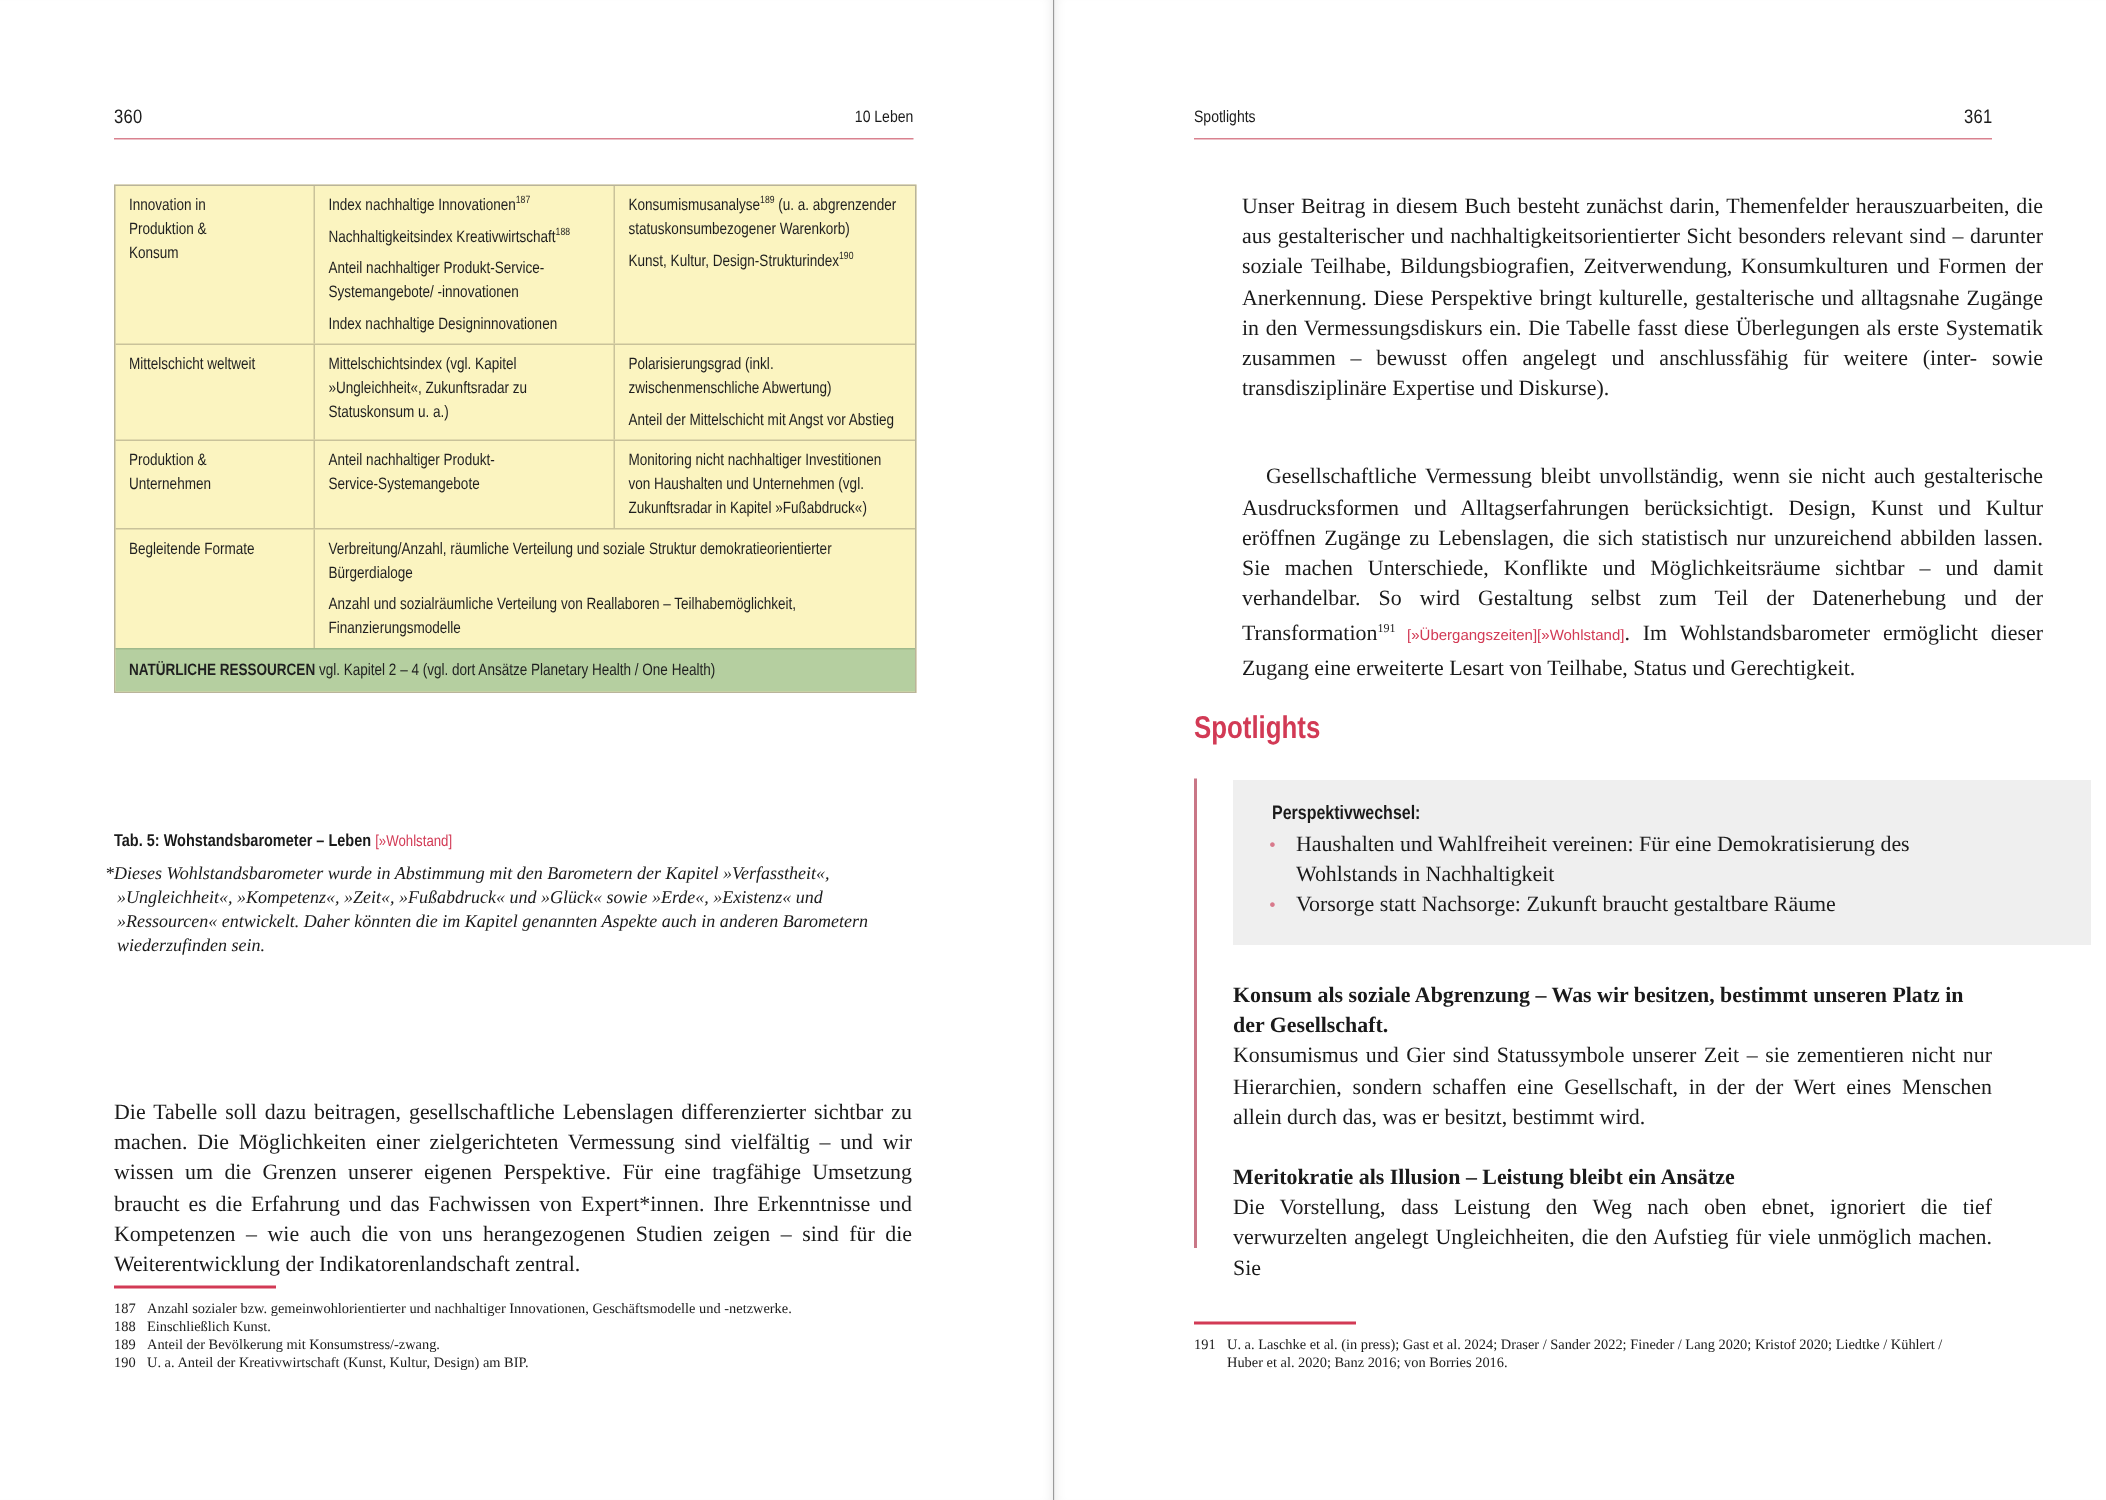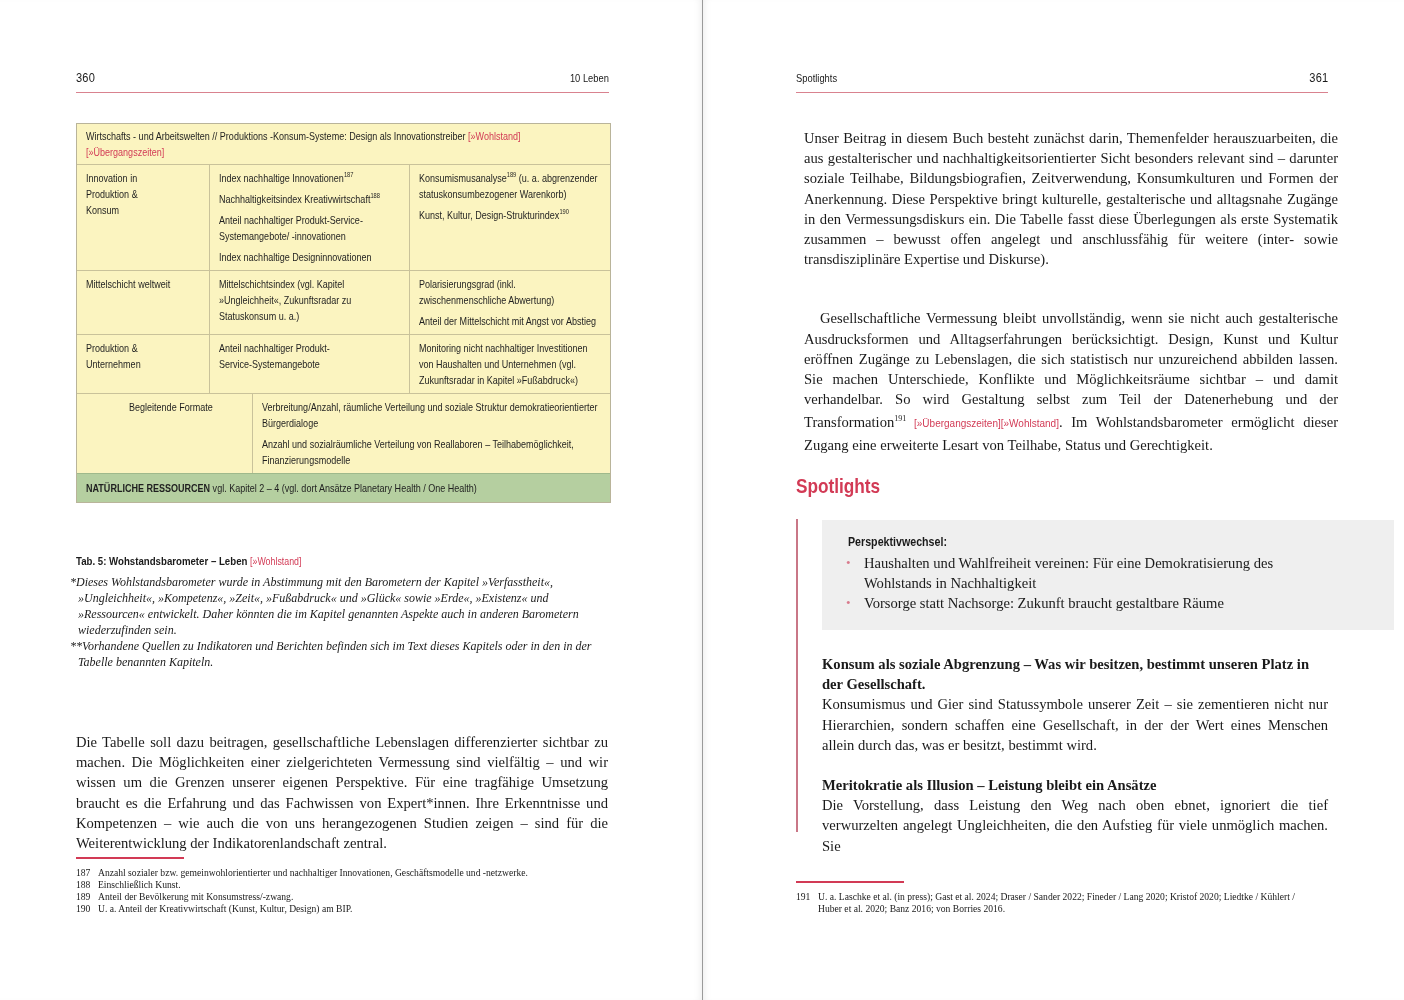--- a/index.html
+++ b/index.html
@@ -72,27 +72,20 @@
 </head>
 <body>
 
 <div class="page page-left">
   <div class="run-head" style="left:76px; width:533px;">
     <span class="page-num">360</span>
     <span class="chap">10  Leben</span>
   </div>
 
   <div class="tbl">
-    <div class="tbl-head">
-      <span class="cond">
-        <span>Wirtschafts - und Arbeitswelten // Produktions -Konsum-Systeme: Design als Innovationstreiber</span>
-        <span class="ref">[»Wohlstand]</span><br>
-        <span class="ref">[»Übergangszeiten]</span>
-      </span>
-    </div>
 
     <div class="tbl-row">
       <div class="c1"><span class="cond" style="width:105px;">Innovation in Produktion &amp; Konsum</span></div>
       <div class="c2"><span class="cond">
         <div class="item"><span>Index nachhaltige Innovationen</span><sup>187</sup></div>
         <div class="item"><span>Nachhaltigkeitsindex Kreativwirtschaft</span><sup>188</sup></div>
         <div class="item">Anteil nachhaltiger Produkt-Service-Systemangebote/ -innovationen</div>
         <div class="item">Index nachhaltige Designinnovationen</div>
       </span></div>
       <div class="c3"><span class="cond">
@@ -115,21 +108,21 @@
     <div class="tbl-row">
       <div class="c1"><span class="cond" style="width:80px;">Produktion &amp; Unternehmen</span></div>
       <div class="c2"><span class="cond">
         <div class="item" style="width:170px;">Anteil nachhaltiger Produkt-Service-Systemangebote</div>
       </span></div>
       <div class="c3"><span class="cond">
         <div class="item">Monitoring nicht nachhaltiger Investitionen von Haushalten und Unternehmen (vgl. Zukunftsradar in Kapitel »Fußabdruck«)</div>
       </span></div>
     </div>
 
-    <div class="tbl-row" style="border-bottom:none;padding-left:43px;">
+    <div class="tbl-row" style="border-bottom:none;">
       <div class="c1"><span class="cond">Begleitende Formate</span></div>
       <div class="c23"><span class="cond">
         <div class="item">Verbreitung/Anzahl, räumliche Verteilung und soziale Struktur demokratieorientierter Bürgerdialoge</div>
         <div class="item">Anzahl und sozialräumliche Verteilung von Reallaboren – Teilhabemöglichkeit, Finanzierungsmodelle</div>
       </span></div>
     </div>
 
     <div class="tbl-foot">
       <span class="cond">
         <b>NATÜRLICHE RESSOURCEN</b><span> vgl. Kapitel 2 – 4 (vgl. dort Ansätze Planetary Health / One Health)</span>
@@ -137,21 +130,20 @@
     </div>
   </div>
 
   <div class="caption">
     <span>Tab. 5:  Wohstandsbarometer – Leben</span>
     <span class="ref">[»Wohlstand]</span>
   </div>
 
   <div class="notes">
     <p>*Dieses Wohlstandsbarometer wurde in Abstimmung mit den Barometern der Kapitel »Verfasstheit«, »Ungleichheit«, »Kompetenz«, »Zeit«, »Fußabdruck« und »Glück« sowie »Erde«, »Existenz« und »Ressourcen« entwickelt. Daher könnten die im Kapitel genannten Aspekte auch in anderen Barometern wiederzufinden sein.</p>
-    <p>**Vorhandene Quellen zu Indikatoren und Berichten befinden sich im Text dieses Kapitels oder in den in der Tabelle benannten Kapiteln.</p>
   </div>
 
   <div class="body-text" style="left:76px; top:732px; width:532px;">
     <p>Die Tabelle soll dazu beitragen, gesellschaftliche Lebenslagen differenzierter sichtbar zu machen. Die Möglichkeiten einer zielgerichteten Vermessung sind vielfältig – und wir wissen um die Grenzen unserer eigenen Perspektive. Für eine tragfähige Umsetzung braucht es die Erfahrung und das Fachwissen von Expert*innen. Ihre Erkenntnisse und Kompetenzen – wie auch die von uns herangezogenen Studien zeigen – sind für die Weiterentwicklung der Indikatorenlandschaft zentral.</p>
   </div>
 
   <div class="fn-rule" style="left:76px; top:857px;"></div>
   <div class="footnotes" style="left:76px; top:867px; width:540px;">
     <div class="fn">
         <span class="n">187</span>
@@ -174,21 +166,21 @@
 
 <div class="gutter"></div>
 
 <div class="page page-right">
   <div class="run-head" style="left:93px; width:532px;">
     <span class="chap l">Spotlights</span>
     <span class="page-num r">361</span>
   </div>
 </div>
 
-<div class="body-text" style="left:804px; top:128px; width:534px;">
+<div class="body-text" style="left:828px; top:128px; width:534px;">
   <p>Unser Beitrag in diesem Buch besteht zunächst darin, Themenfelder herauszuarbeiten, die aus gestalterischer und nachhaltigkeitsorientierter Sicht besonders relevant sind – darunter soziale Teilhabe, Bildungsbiografien, Zeitverwendung, Konsumkulturen und Formen der Anerkennung. Diese Perspektive bringt kulturelle, gestalterische und alltagsnahe Zugänge in den Vermessungsdiskurs ein. Die Tabelle fasst diese Überlegungen als erste Systematik zusammen – bewusst offen angelegt und anschlussfähig für weitere (inter- sowie transdisziplinäre Expertise und Diskurse).</p>
   <p class="indent"><span>Gesellschaftliche Vermessung bleibt unvollständig, wenn sie nicht auch gestalterische Ausdrucksformen und Alltagserfahrungen berücksichtigt. Design, Kunst und Kultur eröffnen Zugänge zu Lebenslagen, die sich statistisch nur unzureichend abbilden lassen. Sie machen Unterschiede, Konflikte und Möglichkeitsräume sichtbar – und damit verhandelbar. So wird Gestaltung selbst zum Teil der Datenerhebung und der Transformation</span><sup style="font-size:8px;">191</sup><span class="ref sans" style="font-size:10px;"> [»Übergangszeiten][»Wohlstand]</span><span>. Im Wohlstandsbarometer ermöglicht dieser Zugang eine erweiterte Lesart von Teilhabe, Status und Gerechtigkeit.</span></p>
 </div>
 
 <div class="spot-title">Spotlights</div>
 <div class="spot-bar"></div>
 
 <div class="persp-box">
   <div class="persp-title">Perspektivwechsel:</div>
   <ul class="persp-list">

